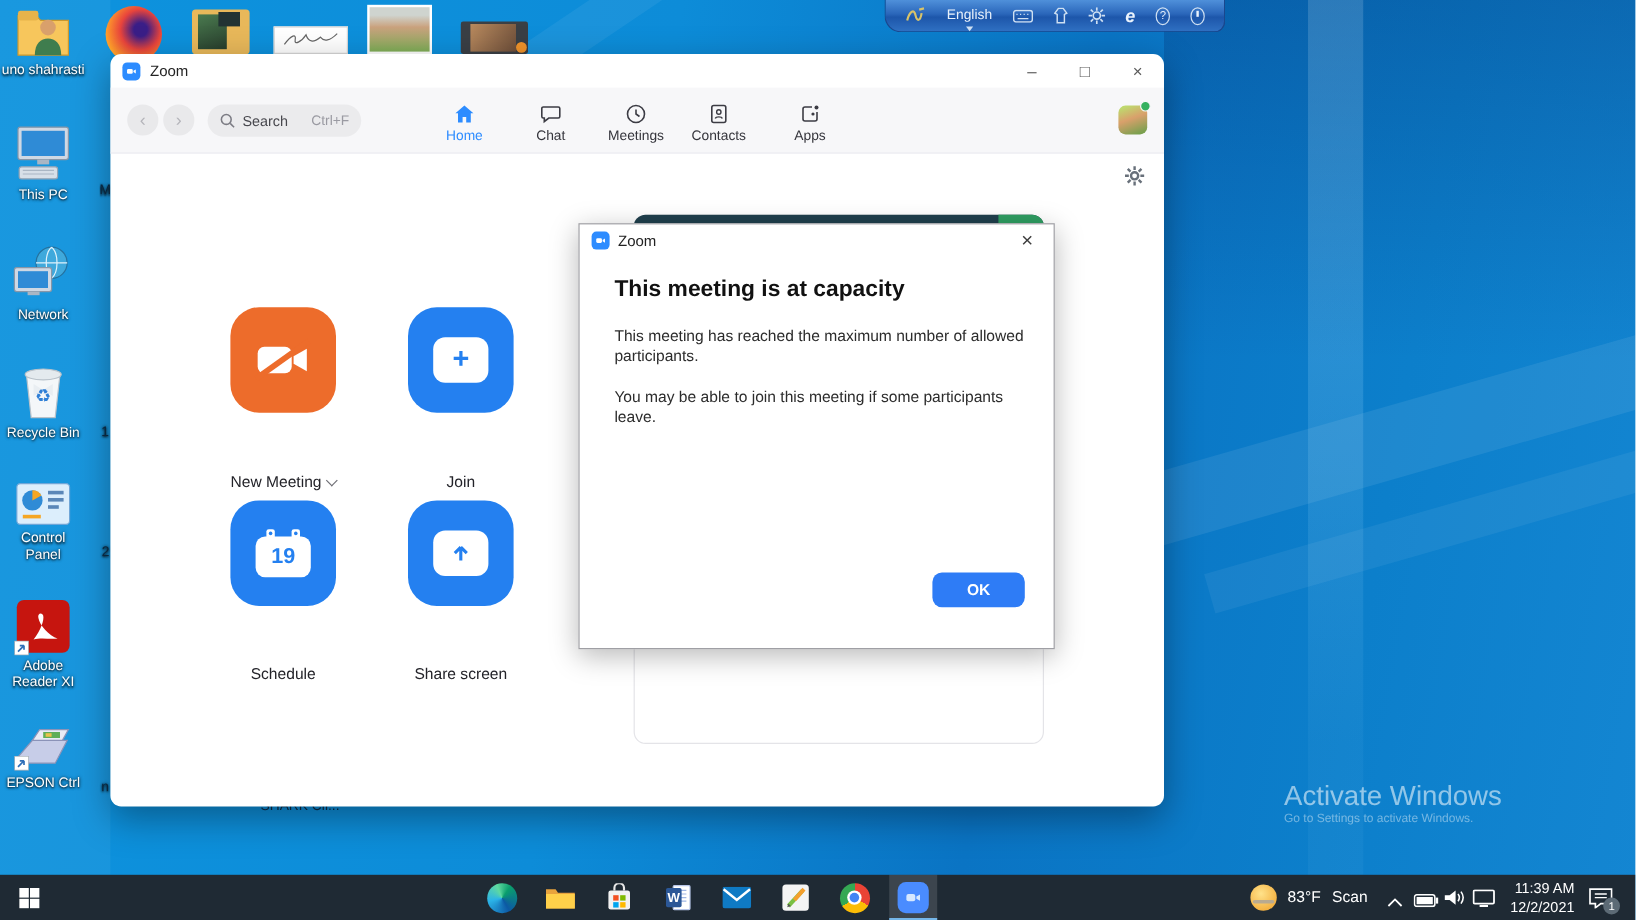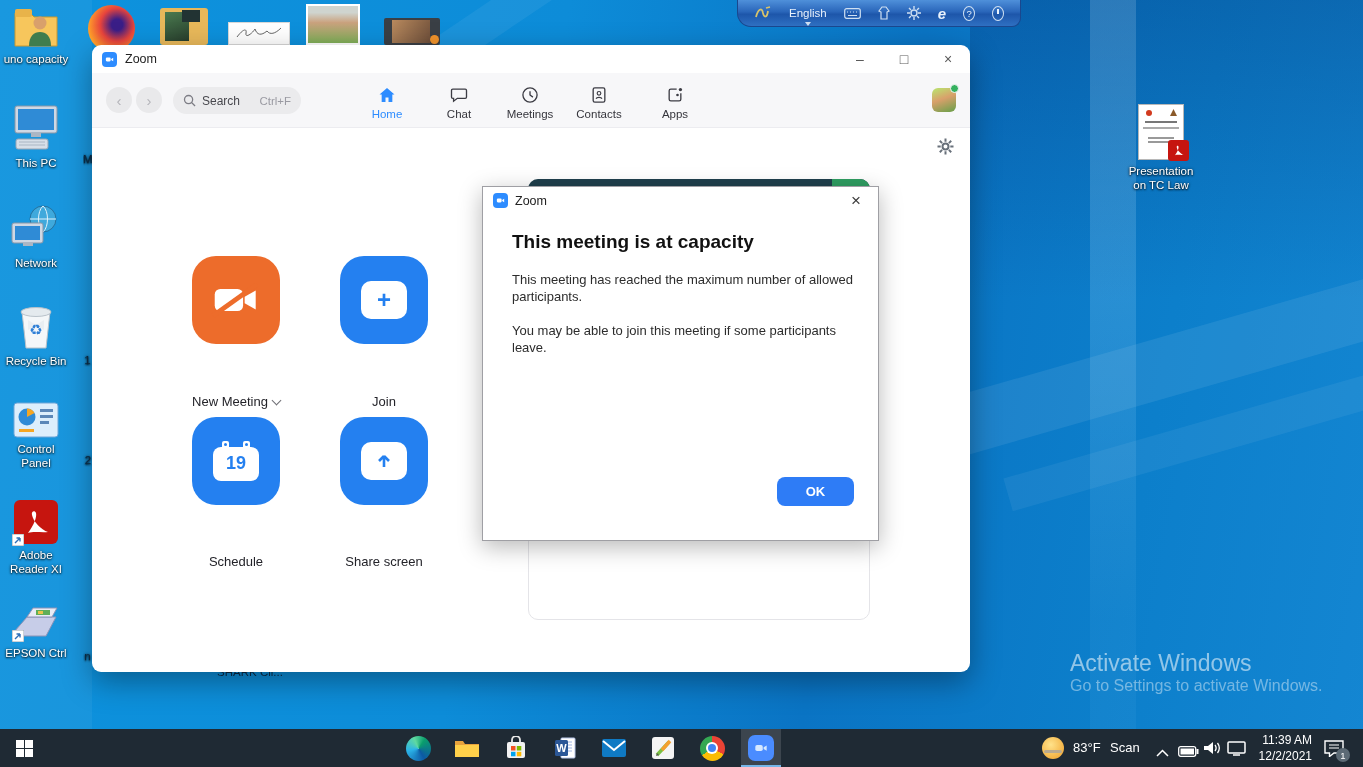--- a/index.html
+++ b/index.html
@@ -8,21 +8,21 @@
   .stage{position:relative;width:1363px;height:767px;overflow:hidden;
     background:linear-gradient(100deg,#0d93de 0%,#0d8cd8 38%,#0a74c4 62%,#0c7fcb 82%,#1486d2 100%)}
   .abs{position:absolute}
   
   .beam{position:absolute;pointer-events:none}
   .deskicon{position:absolute;display:flex;flex-direction:column;align-items:center;gap:4px;width:76px}
   .dlabel{font-size:11.5px;color:#fff;text-align:center;line-height:1.25;
     text-shadow:0 1px 2px rgba(0,0,0,.9),0 0 3px rgba(0,0,0,.6)}
   .partial{font-size:11.5px;color:#0c2b46;overflow:hidden;white-space:nowrap}
   .activate1{font-size:23px;color:rgba(255,255,255,.55)}
-  .activate2{font-size:16px;color:rgba(255,255,255,.42)}
+  .activate2{font-size:10px;color:rgba(255,255,255,.42)}
   
   .langbar{position:absolute;left:737px;top:0;width:284px;height:27px;z-index:6;
     display:flex;align-items:center;gap:17px;padding:0 16px;
     background:linear-gradient(180deg,#4f90da,#2a66ba 45%,#1d56aa 55%,#2f70c2);
     border:1px solid #1a478e;border-top:none;border-radius:0 0 9px 14px;color:#dce9f8}
   .lb-ic{display:flex;align-items:center;justify-content:center}
   
   .zwin{position:absolute;left:92px;top:45px;width:878px;height:627px;background:#fff;
     border-radius:9px;box-shadow:0 10px 30px rgba(0,0,0,.35);z-index:5;overflow:hidden}
   .ztitle{position:absolute;left:0;top:0;right:0;height:28px;display:flex;align-items:center}
@@ -89,21 +89,21 @@
   <div class="beam" style="left:380px;top:-16px;width:280px;height:34px;transform:rotate(-34deg);background:rgba(255,255,255,.06)"></div>
   <div class="beam" style="left:970px;top:0;width:393px;height:300px;background:linear-gradient(180deg,rgba(0,30,95,.25),rgba(0,30,95,0))"></div>
 
   <div class="deskicon" style="left:-2px;top:4px">
     <svg width="46" height="44" viewBox="0 0 46 44">
         <path d="M2 9h15l4 4h23v29H2z" fill="#f7c65c" stroke="#c9982f"></path>
         <rect x="2" y="5" width="17" height="8" rx="2" fill="#e8b34a"></rect>
         <circle cx="27" cy="19" r="6.5" fill="#d9a06b"></circle>
         <path d="M16 42c0-10 5-14 11-14s11 4 11 14z" fill="#3f7d4e"></path>
       </svg>
-    <div class="dlabel">uno capacity</div>
+    <div class="dlabel">uno shahrasti</div>
   </div>
   <div class="deskicon" style="left:-2px;top:104px">
     <svg width="52" height="48" viewBox="0 0 52 48">
         <rect x="5" y="2" width="42" height="27" rx="2" fill="#cfd8e4" stroke="#8796a8"></rect>
         <rect x="8" y="5" width="36" height="21" fill="#2f8bd6"></rect>
         <rect x="21" y="29" width="10" height="4" fill="#aab6c4"></rect>
         <rect x="6" y="35" width="32" height="10" rx="2" fill="#d7dfe8" stroke="#97a5b5"></rect>
         <path d="M9 38h26M9 41h26" stroke="#aab6c4"></path>
       </svg>
     <div class="dlabel">This PC</div>
@@ -184,36 +184,20 @@
       </svg>
   </div>
   <div class="abs" style="left:306px;top:4px;width:54px;height:41px;z-index:1;background:#fff;padding:2px">
     <div style="width:100%;height:100%;background:linear-gradient(180deg,#cfd4cf 18%,#caa27e 45%,#7fae57 100%)"></div>
   </div>
   <div class="abs" style="left:384px;top:18px;width:56px;height:27px;z-index:1;background:#3a3f45;border-radius:2px">
     <div style="position:absolute;left:8px;top:2px;right:10px;bottom:2px;background:linear-gradient(120deg,#b98a5e,#6e4f3a)"></div>
     <div style="position:absolute;right:1px;bottom:1px;width:9px;height:9px;border-radius:50%;background:#f0932b"></div>
   </div>
 
-  <div class="deskicon" style="left:1122px;top:104px;width:78px;z-index:2">
-    <div style="position:relative;width:46px;height:56px;background:#fff;border:1px solid #b8b8b8">
-      <div style="position:absolute;left:7px;top:5px;width:6px;height:6px;border-radius:50%;background:#d23a1e"></div>
-      <div style="position:absolute;right:6px;top:4px;width:7px;height:7px;background:#8a5a2a;clip-path:polygon(0 100%,50% 0,100% 100%)"></div>
-      <div style="position:absolute;left:6px;top:16px;right:6px;height:2px;background:#777"></div>
-      <div style="position:absolute;left:4px;top:22px;right:4px;height:1.5px;background:#aaa"></div>
-      <div style="position:absolute;left:9px;top:32px;right:9px;height:1.5px;background:#999"></div>
-      <div style="position:absolute;left:9px;top:36px;right:9px;height:1.5px;background:#999"></div>
-      <div style="position:absolute;right:-6px;bottom:-2px;width:21px;height:21px;background:#c6150f;border-radius:3px;display:flex;align-items:center;justify-content:center">
-        <svg width="13" height="13" viewBox="0 0 30 30">
-            <path d="M7 26C13 18 16 10 15 6c-1-3-5-2-4 2 1 6 9 15 16 17-6 1-14-1-20 1z" fill="#fff"></path>
-          </svg>
-      </div>
-    </div>
-    <div class="dlabel" style="width:78px">Presentation on TC Law</div>
-  </div>
 
   <div class="abs activate1" style="left:1070px;top:650px">Activate Windows</div>
   <div class="abs activate2" style="left:1070px;top:677px">Go to Settings to activate Windows.</div>
 
   <div class="langbar">
     <span class="lb-ic">
         <svg width="18" height="16" viewBox="0 0 18 16">
           <path d="M2 12C4 4 8 2 9 8c1 5 4 5 5-2M12 3l4-1" stroke="#d8c36a" fill="none" stroke-width="1.8"></path>
         </svg>
       </span>

